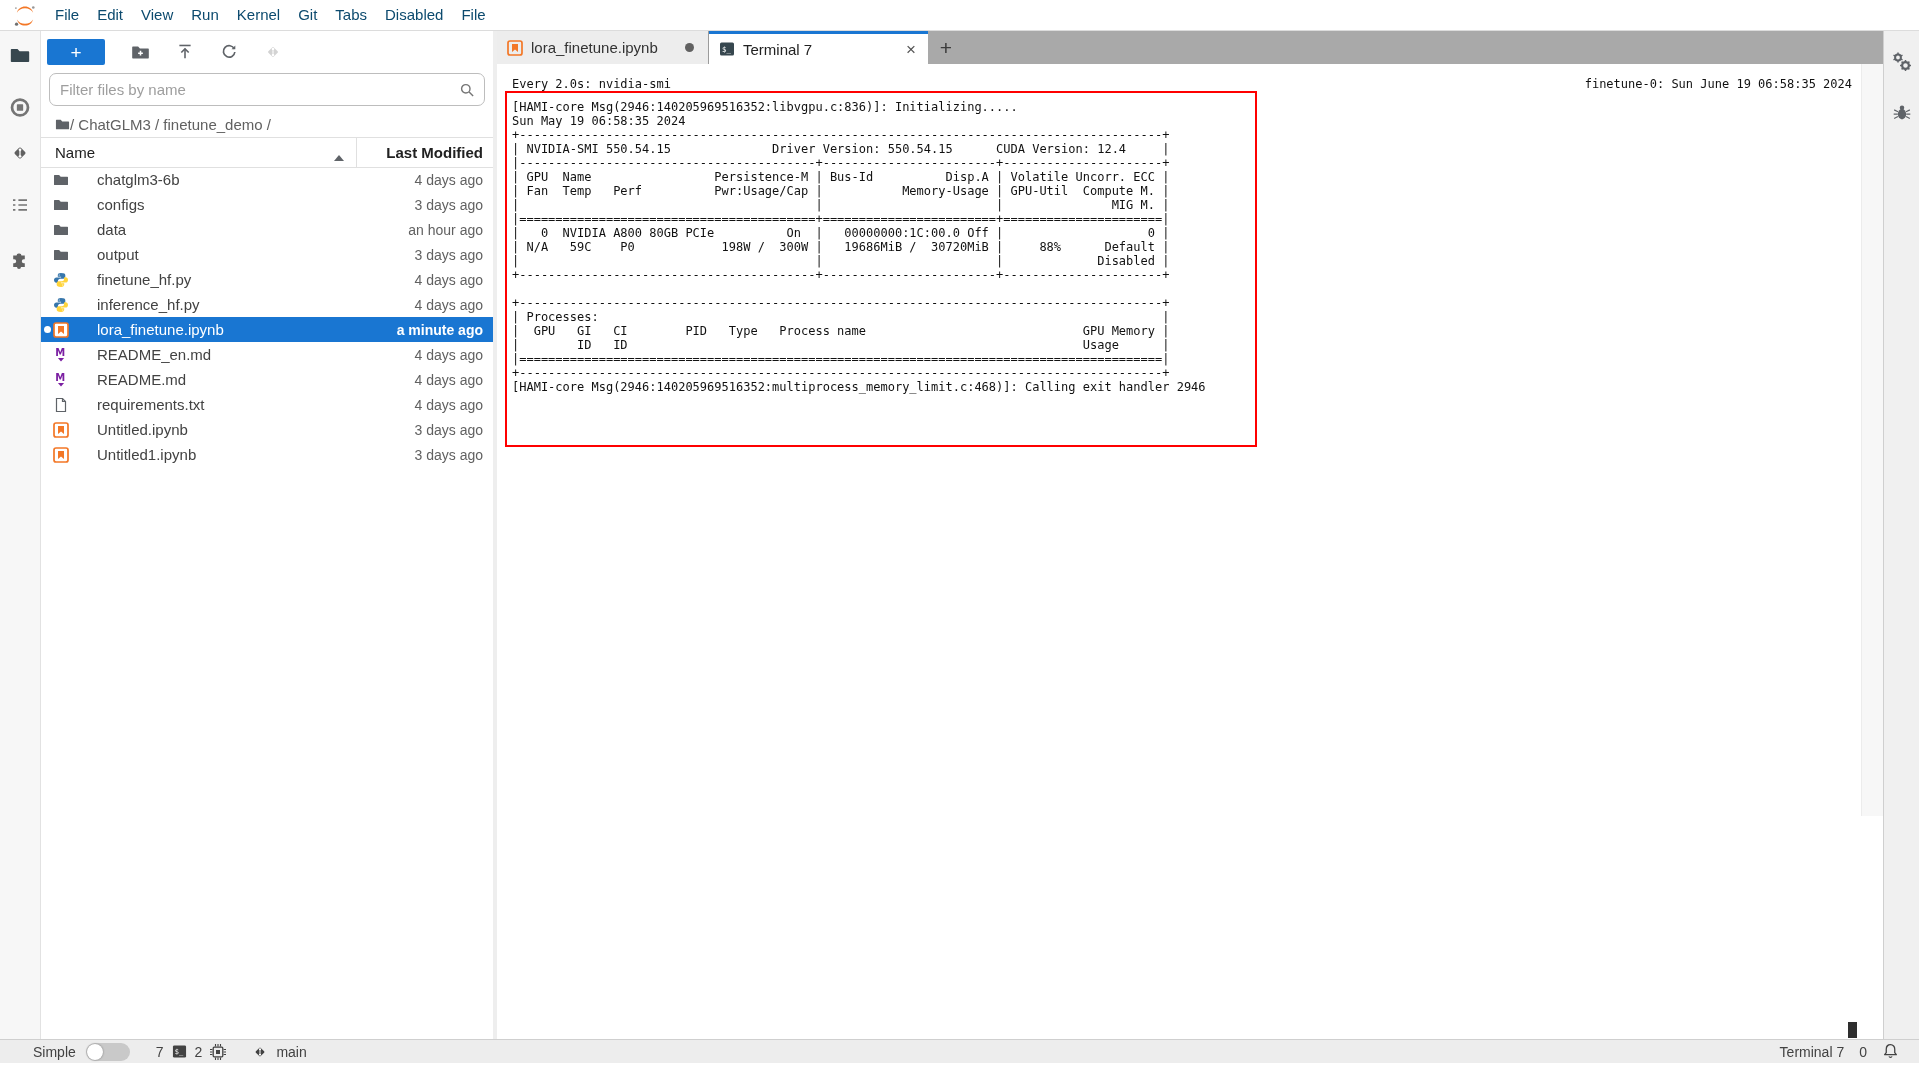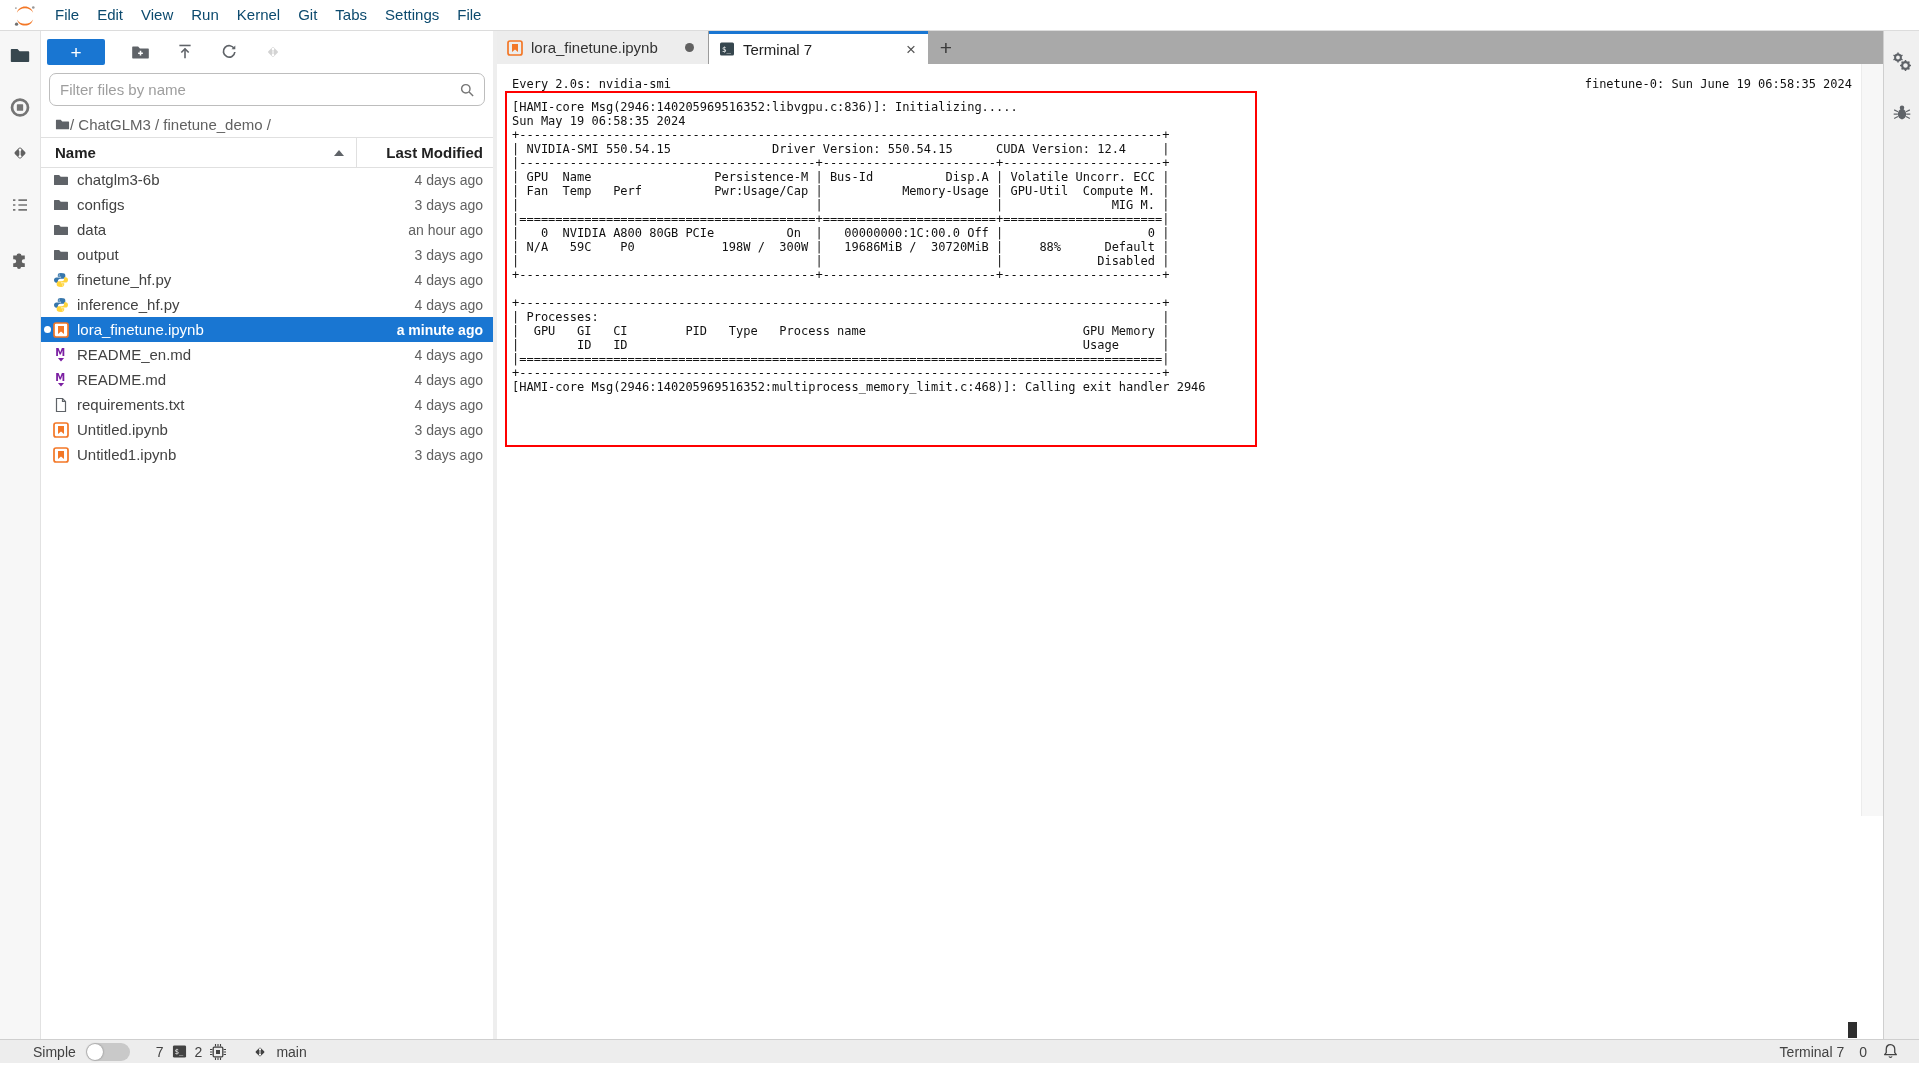--- a/index.html
+++ b/index.html
@@ -28,27 +28,27 @@
   .fp-search{position:absolute;top:42px;left:8px;right:8px;height:31px;border:1px solid #bdbdbd;
     border-radius:7px;display:flex;align-items:center;background:#fff;}
   .fp-search input{flex:1;border:none;outline:none;font-size:15px;padding:0 8px 0 10px;
     color:#424242;font-family:"Liberation Sans",sans-serif;background:transparent;}
   .fp-search input::placeholder{color:#9e9e9e;}
   .fp-search .search-ic{margin-right:9px;display:flex;}
   .fp-crumbs{position:absolute;top:82px;left:14px;right:8px;height:22px;display:flex;
     align-items:center;font-size:15px;color:#616161;gap:0;}
   .fp-header{position:absolute;top:106px;left:0;right:0;height:29px;border-top:1px solid #e0e0e0;
     border-bottom:1px solid #e0e0e0;display:flex;align-items:center;font-size:15px;color:#212121;}
-  .fh-name{flex:1;padding-left:14px;font-weight:700;display:flex;align-items:center;}
+  .fh-name{flex:1;padding-left:14px;font-weight:400;display:flex;align-items:flex-end;}
   .sort-caret{margin-left:auto;margin-right:12px;width:0;height:0;border-left:5px solid transparent;
     border-right:5px solid transparent;border-bottom:6px solid #5f6368;}
   .fh-sep{width:1px;height:100%;background:#e0e0e0;}
   .fh-mod{width:126px;text-align:right;padding-right:10px;font-weight:700;}
   .fp-list{position:absolute;top:136px;left:0;right:0;bottom:0;overflow:hidden;}
-  .file-row{height:25px;display:flex;align-items:center;position:relative;font-size:15px;color:#424242;cursor:pointer;}
+  .file-row{height:25px;display:flex;align-items:center;position:relative;font-size:15px;color:#424242;cursor:pointer;gap:20px;}
   .row-dot{position:absolute;left:3px;top:50%;margin-top:-3.5px;width:7px;height:7px;border-radius:50%;background:#fff;}
   .icon-cell{width:17px;height:17px;margin-left:11px;display:flex;align-items:center;justify-content:center;flex:none;}
   .name-cell{flex:1;margin-left:8px;white-space:nowrap;overflow:hidden;}
   .mod-cell{width:128px;text-align:right;padding-right:10px;color:#616161;font-size:14px;flex:none;}
   .file-row.selected{background:#1976d2;color:#fff;}
   .file-row.selected .mod-cell{color:#fff;font-weight:700;}
   
   .gutter{position:absolute;left:493px;top:31px;width:4px;bottom:23px;background:#eeeeee;cursor:col-resize;}
   
   .tabbar{position:absolute;left:497px;top:31px;width:1387px;height:33px;background:#a9a9a9;display:flex;}
@@ -99,21 +99,21 @@
     </svg>
   </span>
   <div class="menu-items">
       <div class="menu-item">File</div>
       <div class="menu-item">Edit</div>
       <div class="menu-item">View</div>
       <div class="menu-item">Run</div>
       <div class="menu-item">Kernel</div>
       <div class="menu-item">Git</div>
       <div class="menu-item">Tabs</div>
-      <div class="menu-item">Settings</div>
+      <div class="menu-item">Disabled</div>
       <div class="menu-item">File</div>
     </div>
 </div>
 
 <div class="left-strip">
   <span class="strip-icon" style="top:14px">
     <svg width="21" height="21" viewBox="0 0 16 16">
         <path d="M1 3.6c0-.3.2-.6.6-.6h4.5l1.6 1.7h6.7c.3 0 .6.3.6.6v7.1c0 .3-.3.6-.6.6H1.6c-.4 0-.6-.3-.6-.6z" fill="#37474f"></path>
       </svg>
   </span>

